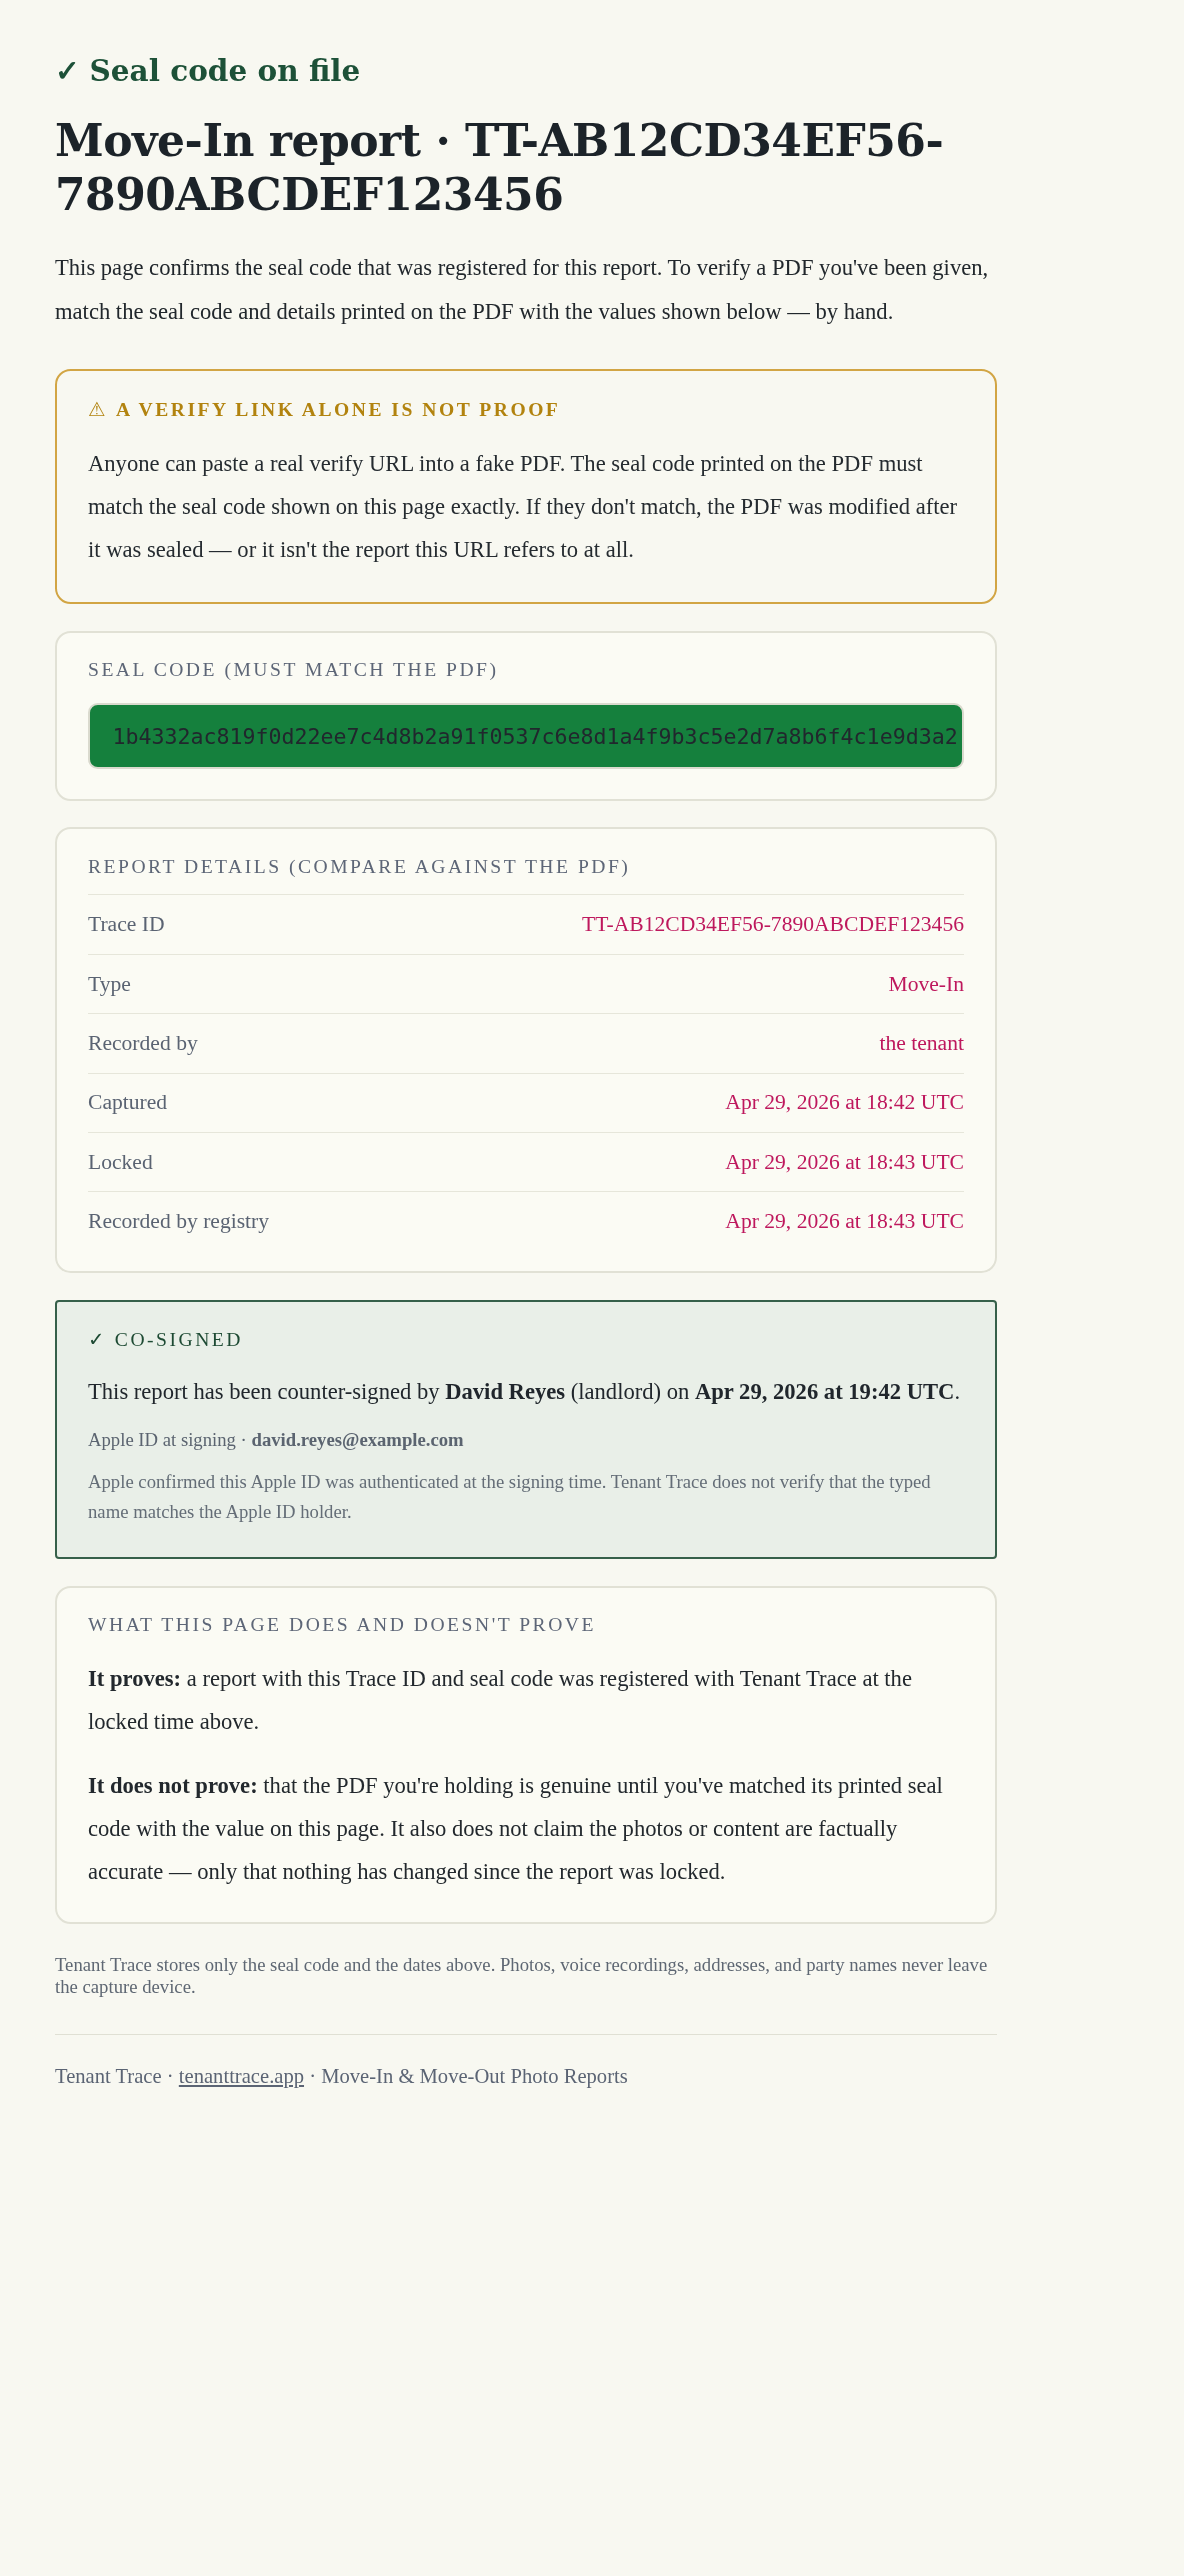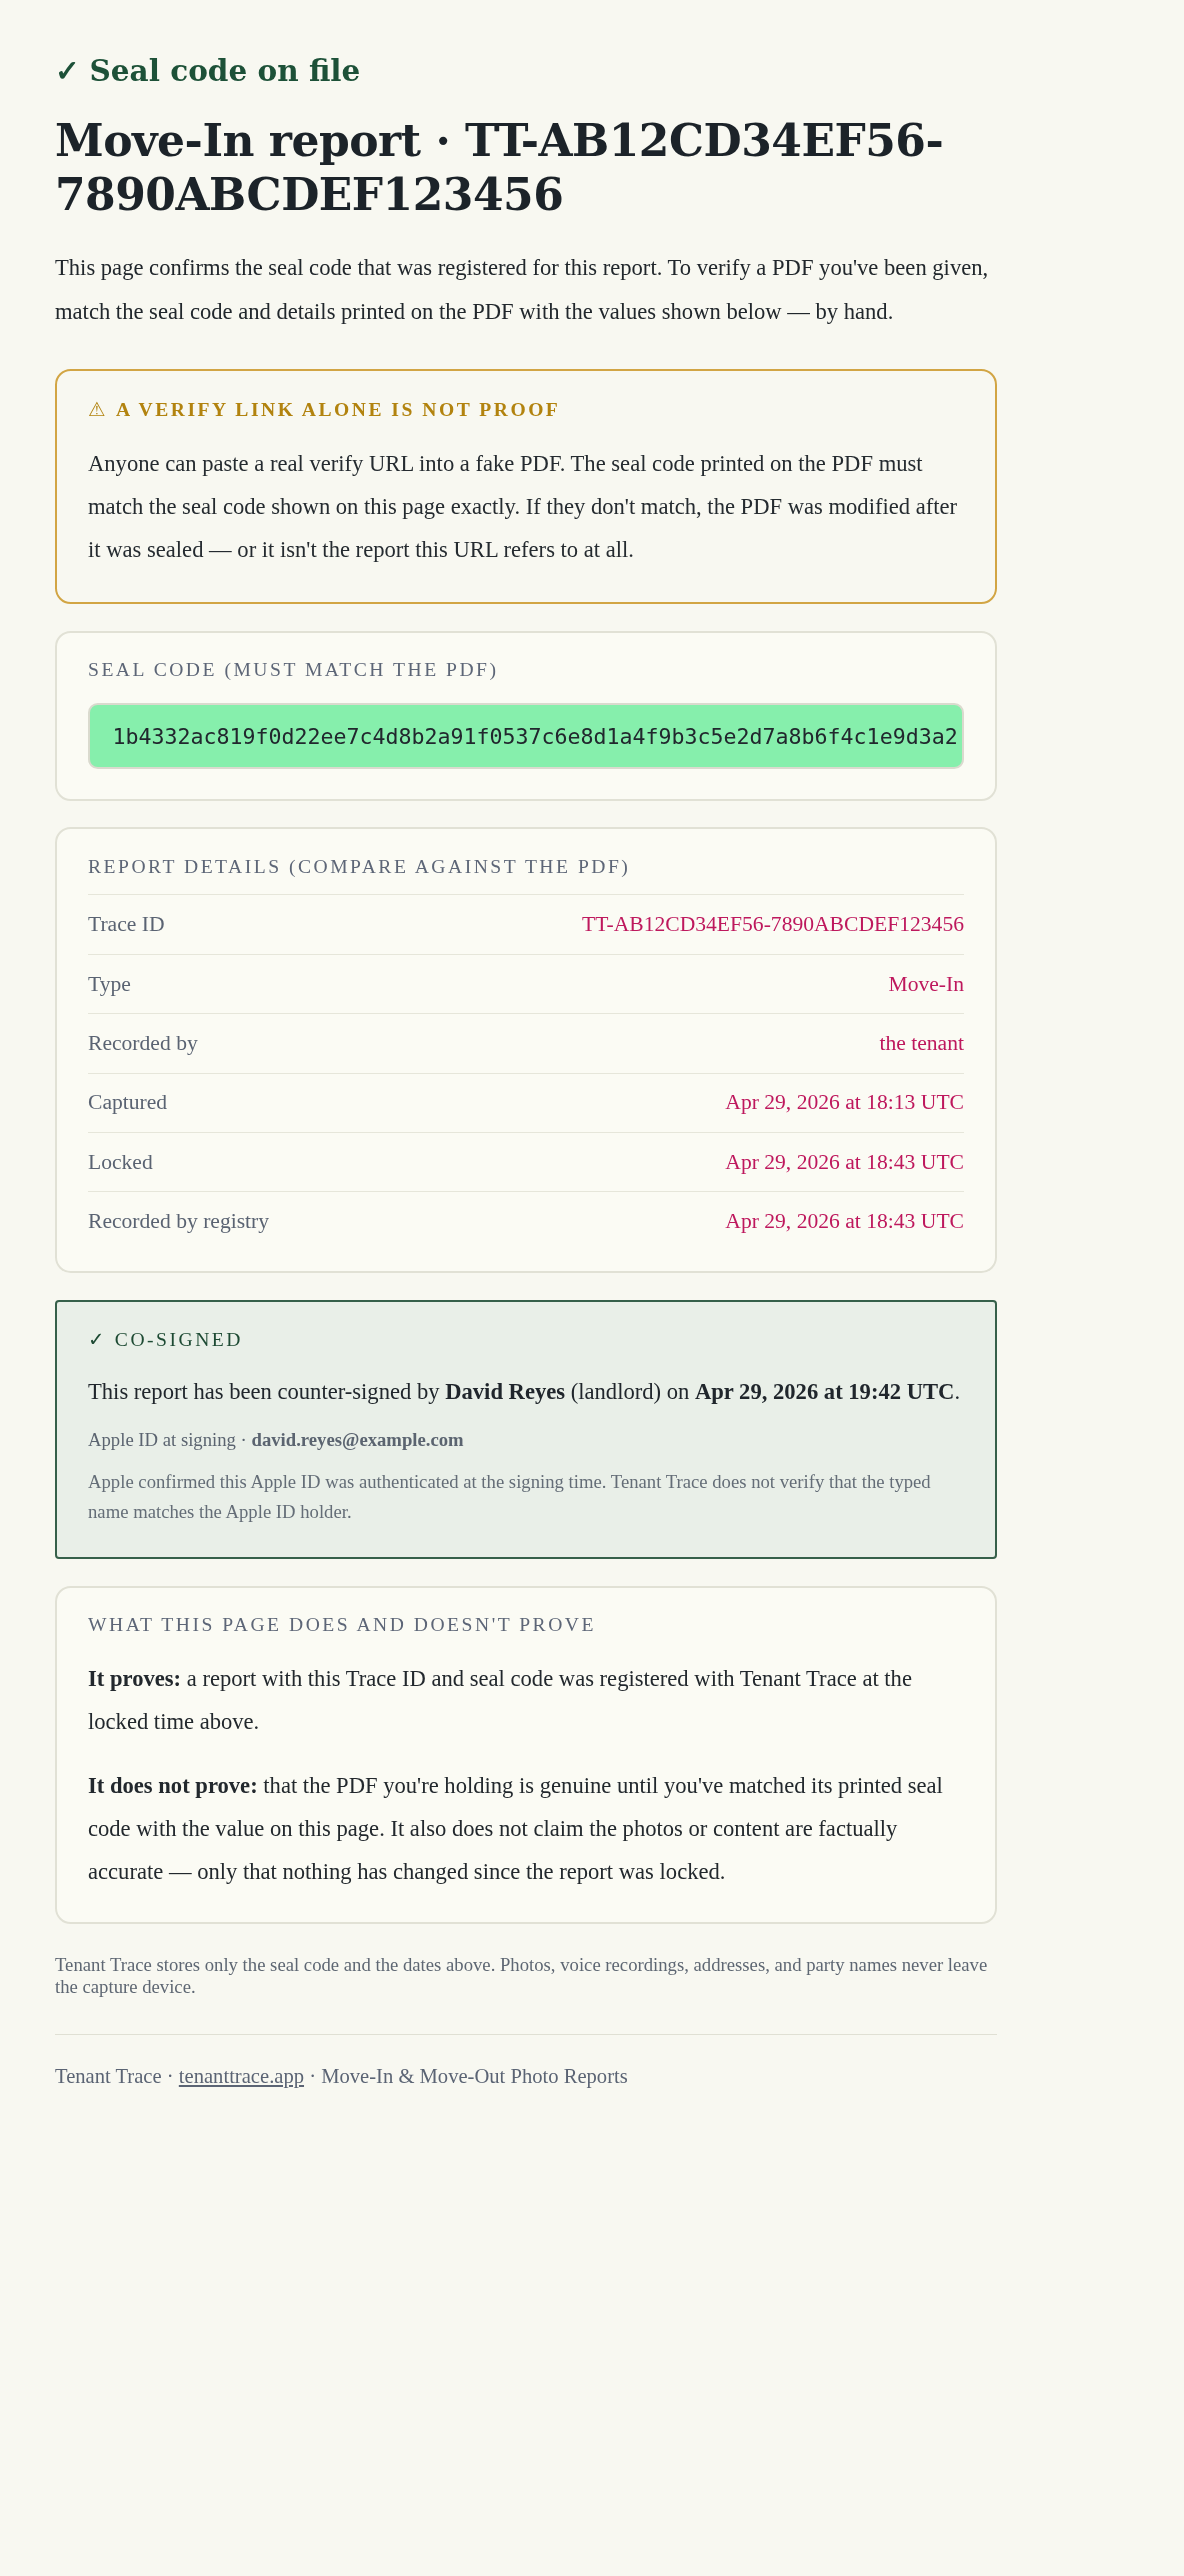--- a/index.html
+++ b/index.html
@@ -85,21 +85,21 @@
   .warning-body {
     margin-top: 21.6px;
     font-size: 22.6px;
     line-height: 43px;
     color: #252b30;
   }
 
   
   .code-box {
     margin-top: 21.6px;
-    background: #86efac;
+    background: #15803d;
     border: 2px solid #dadace;
     border-radius: 9.8px;
     padding: 18.7px 22.6px;
     font-family: "DejaVu Sans Mono", monospace;
     font-size: 21.6px;
     color: #21272d;
     overflow: hidden;
     white-space: nowrap;
   }
   .hint {
@@ -221,21 +221,21 @@
     <div class="detail-row">
       <span class="rl">Type</span>
       <span class="rv">Move-In</span>
     </div>
     <div class="detail-row">
       <span class="rl">Recorded by</span>
       <span class="rv">the tenant</span>
     </div>
     <div class="detail-row">
       <span class="rl">Captured</span>
-      <span class="rv">Apr 29, 2026 at 18:13 UTC</span>
+      <span class="rv">Apr 29, 2026 at 18:42 UTC</span>
     </div>
     <div class="detail-row">
       <span class="rl">Locked</span>
       <span class="rv">Apr 29, 2026 at 18:43 UTC</span>
     </div>
     <div class="detail-row">
       <span class="rl">Recorded by registry</span>
       <span class="rv">Apr 29, 2026 at 18:43 UTC</span>
     </div>
   </div>

